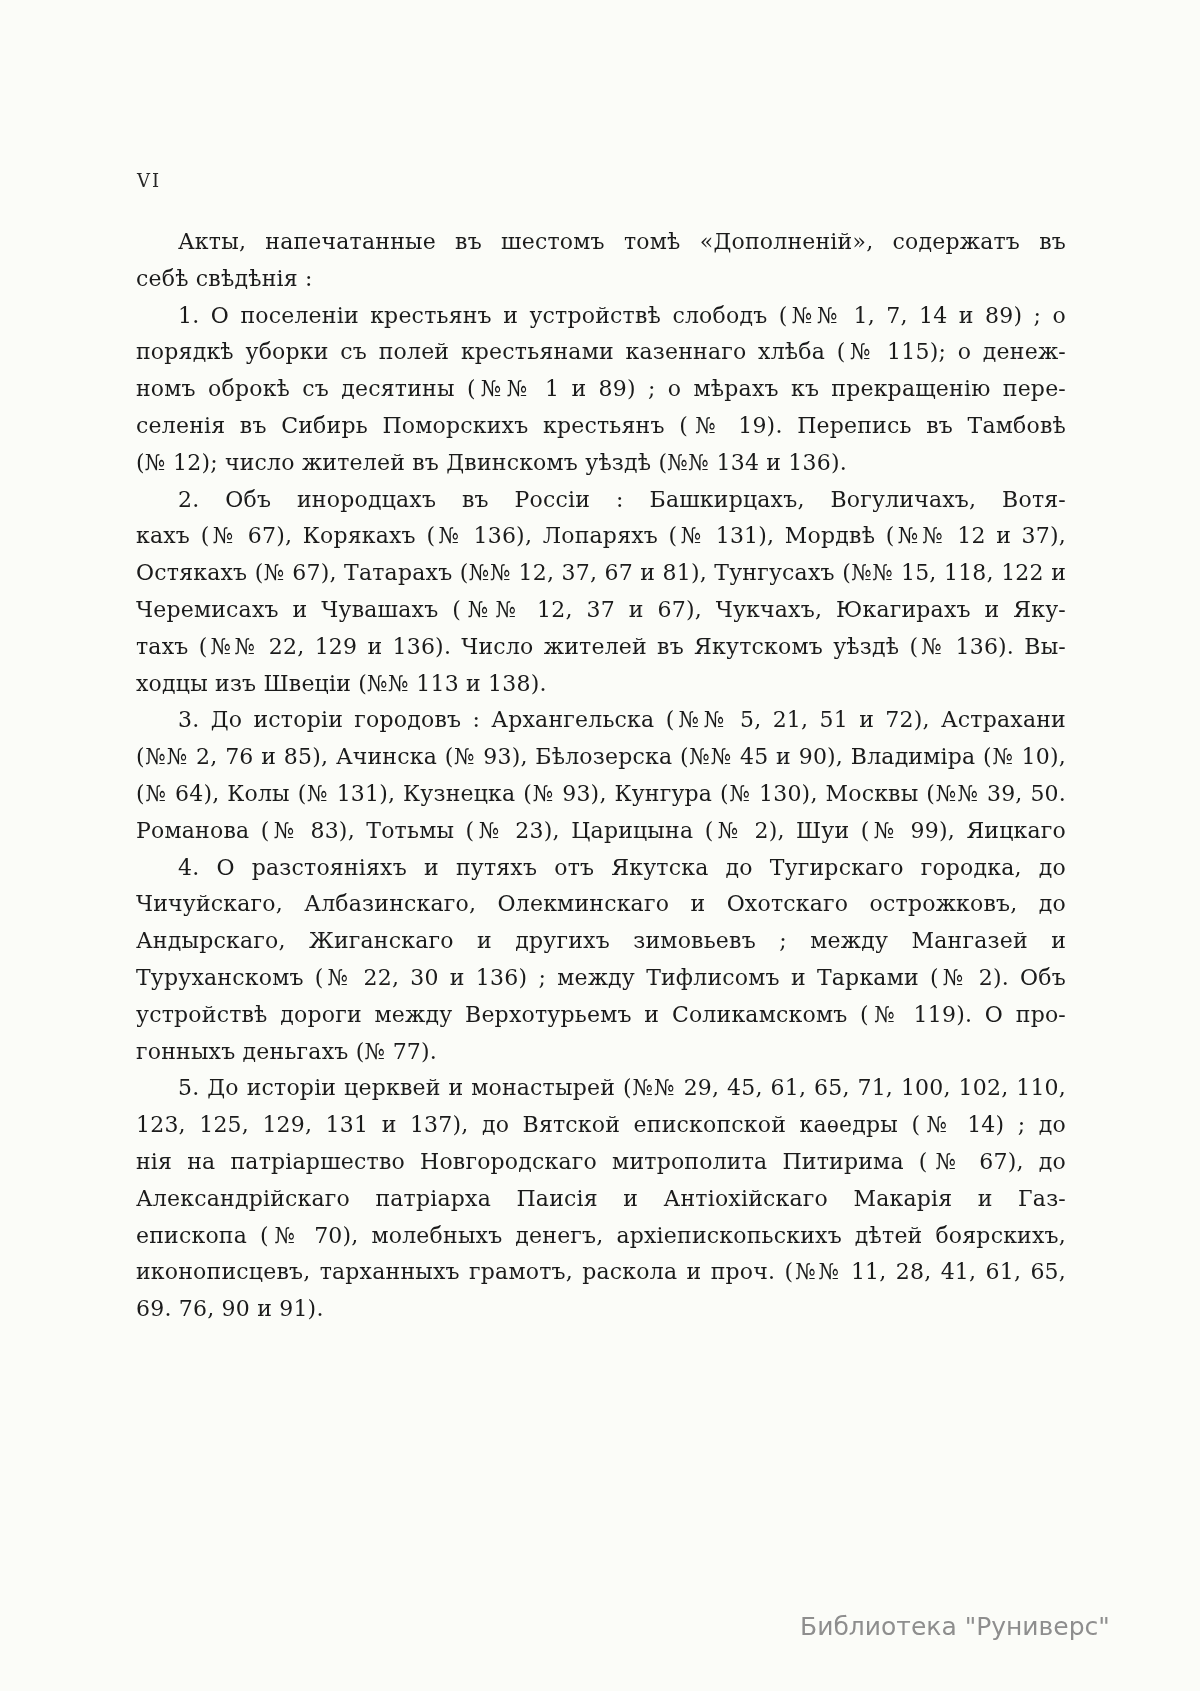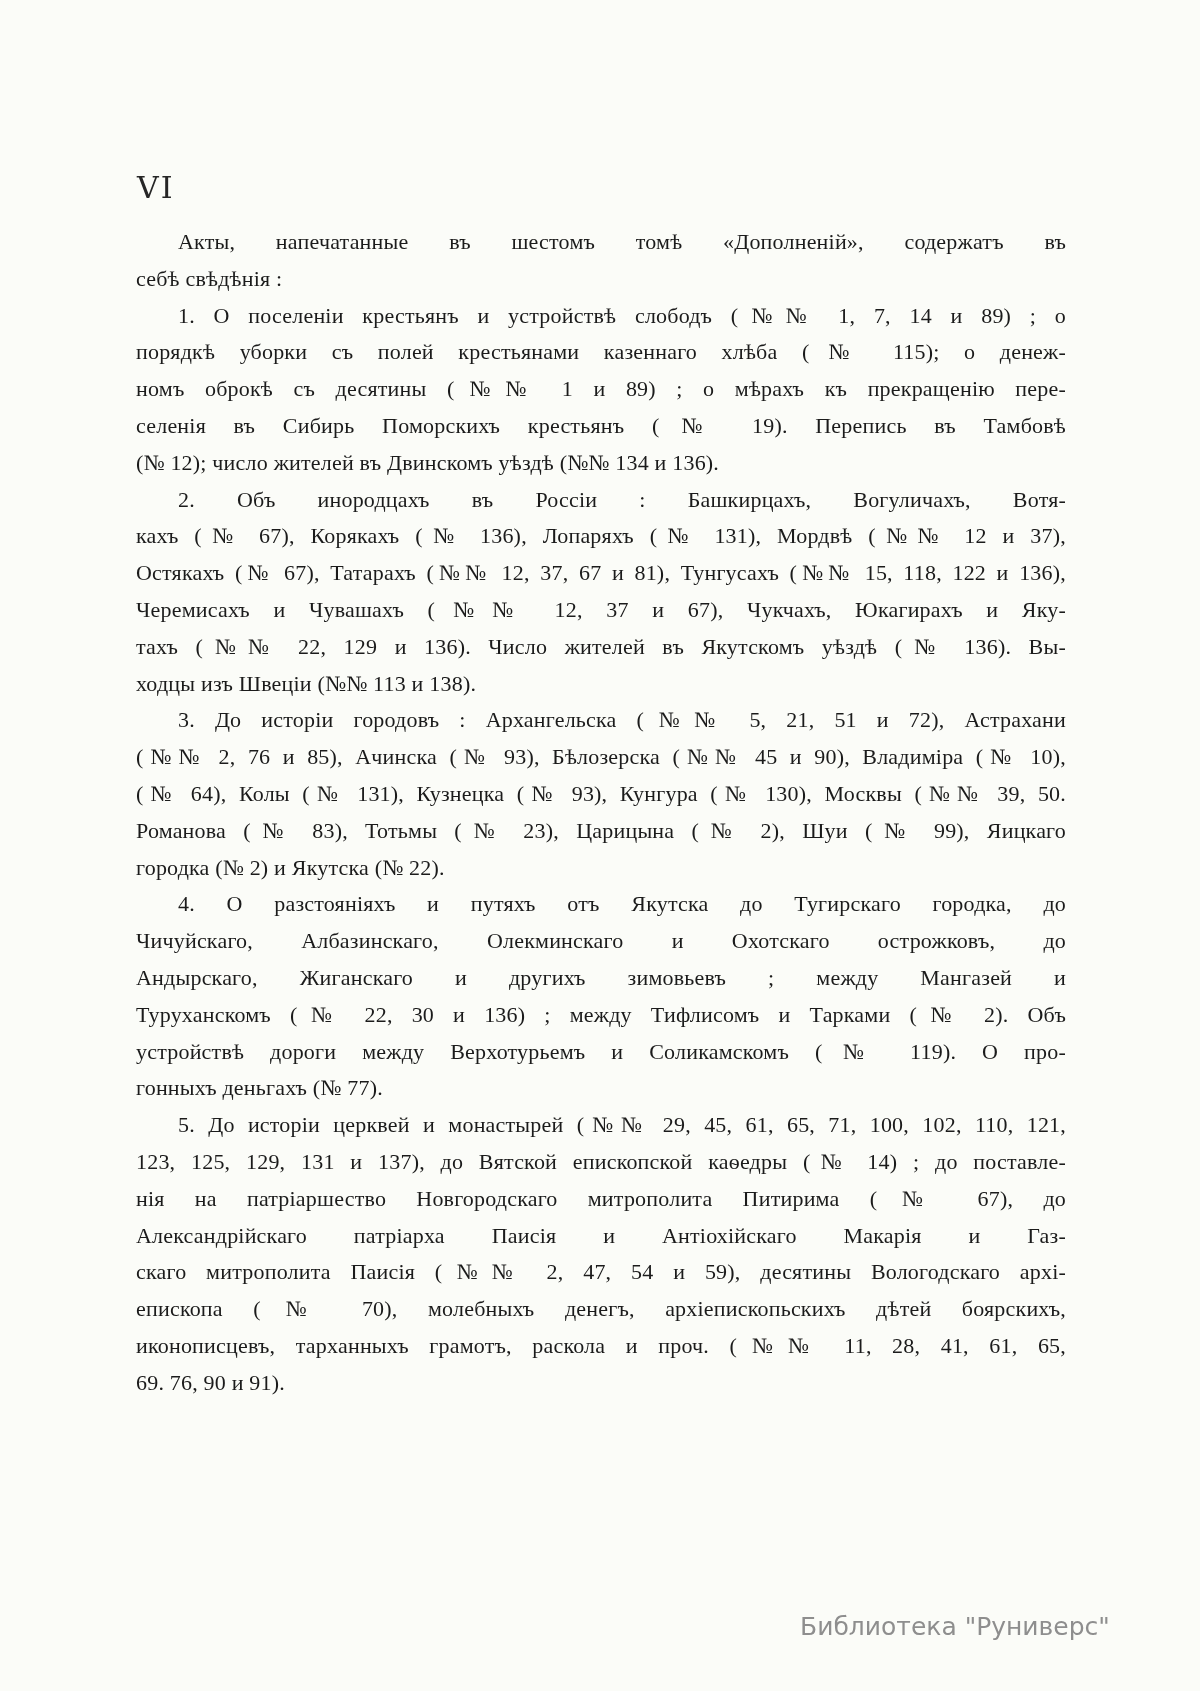--- a/index.html
+++ b/index.html
@@ -15,31 +15,30 @@
   .page {
     position: relative;
     width: 1200px;
     height: 1691px;
     overflow: hidden;
   }
   .pagenum {
     position: absolute;
     left: 137px;
     top: 170px;
-    font-size: 30px;
+    font-size: 18px;
     color: #262626;
     letter-spacing: 2px;
   }
   .textblock {
     position: absolute;
     left: 136px;
     top: 224px;
     width: 930px;
     color: #1b1b1b;
-    font-family: Liberation Serif, serif;
   }
   .para {
     margin: 0;
     padding: 0;
   }
   .line {
     display: block;
     font-size: 22px;
     line-height: 36.8px;
     height: 36.8px;
@@ -93,38 +92,36 @@
       <span class="line">Черемисахъ и Чувашахъ (№№ 12, 37 и 67), Чукчахъ, Юкагирахъ и Яку-</span>
       <span class="line">тахъ (№№ 22, 129 и 136). Число жителей въ Якутскомъ уѣздѣ (№ 136). Вы-</span>
       <span class="line last">ходцы изъ Швеціи (№№ 113 и 138).</span>
     </p>
 
     <p class="para">
       <span class="line first">3. До исторіи городовъ : Архангельска (№№ 5, 21, 51 и 72), Астрахани</span>
       <span class="line">(№№ 2, 76 и 85), Ачинска (№ 93), Бѣлозерска (№№ 45 и 90), Владиміра (№ 10),</span>
       <span class="line">(№ 64), Колы (№ 131), Кузнецка (№ 93), Кунгура (№ 130), Москвы (№№ 39, 50.</span>
       <span class="line">Романова (№ 83), Тотьмы (№ 23), Царицына (№ 2), Шуи (№ 99), Яицкаго</span>
-      <span class="line last">городка (№ 2) и Якутска (№ 22).</span>
     </p>
 
     <p class="para">
       <span class="line first">4. О разстояніяхъ и путяхъ отъ Якутска до Тугирскаго городка, до</span>
       <span class="line">Чичуйскаго, Албазинскаго, Олекминскаго и Охотскаго острожковъ, до</span>
       <span class="line">Андырскаго, Жиганскаго и другихъ зимовьевъ ; между Мангазей и</span>
       <span class="line">Туруханскомъ (№ 22, 30 и 136) ; между Тифлисомъ и Тарками (№ 2). Объ</span>
       <span class="line">устройствѣ дороги между Верхотурьемъ и Соликамскомъ (№ 119). О про-</span>
       <span class="line last">гонныхъ деньгахъ (№ 77).</span>
     </p>
 
     <p class="para">
       <span class="line first">5. До исторіи церквей и монастырей (№№ 29, 45, 61, 65, 71, 100, 102, 110, 121,</span>
       <span class="line">123, 125, 129, 131 и 137), до Вятской епископской каѳедры (№ 14) ; до поставле-</span>
       <span class="line">нія на патріаршество Новгородскаго митрополита Питирима (№ 67), до</span>
       <span class="line">Александрійскаго патріарха Паисія и Антіохійскаго Макарія и Газ-</span>
-      <span class="line">скаго митрополита Паисія (№№ 2, 47, 54 и 59), десятины Вологодскаго архі-</span>
       <span class="line">епископа (№ 70), молебныхъ денегъ, архіепископьскихъ дѣтей боярскихъ,</span>
       <span class="line">иконописцевъ, тарханныхъ грамотъ, раскола и проч. (№№ 11, 28, 41, 61, 65,</span>
       <span class="line last">69. 76, 90 и 91).</span>
     </p>
 
   </div>
 
   <div class="watermark">Библиотека "Руниверс"</div>
 
 </div>

